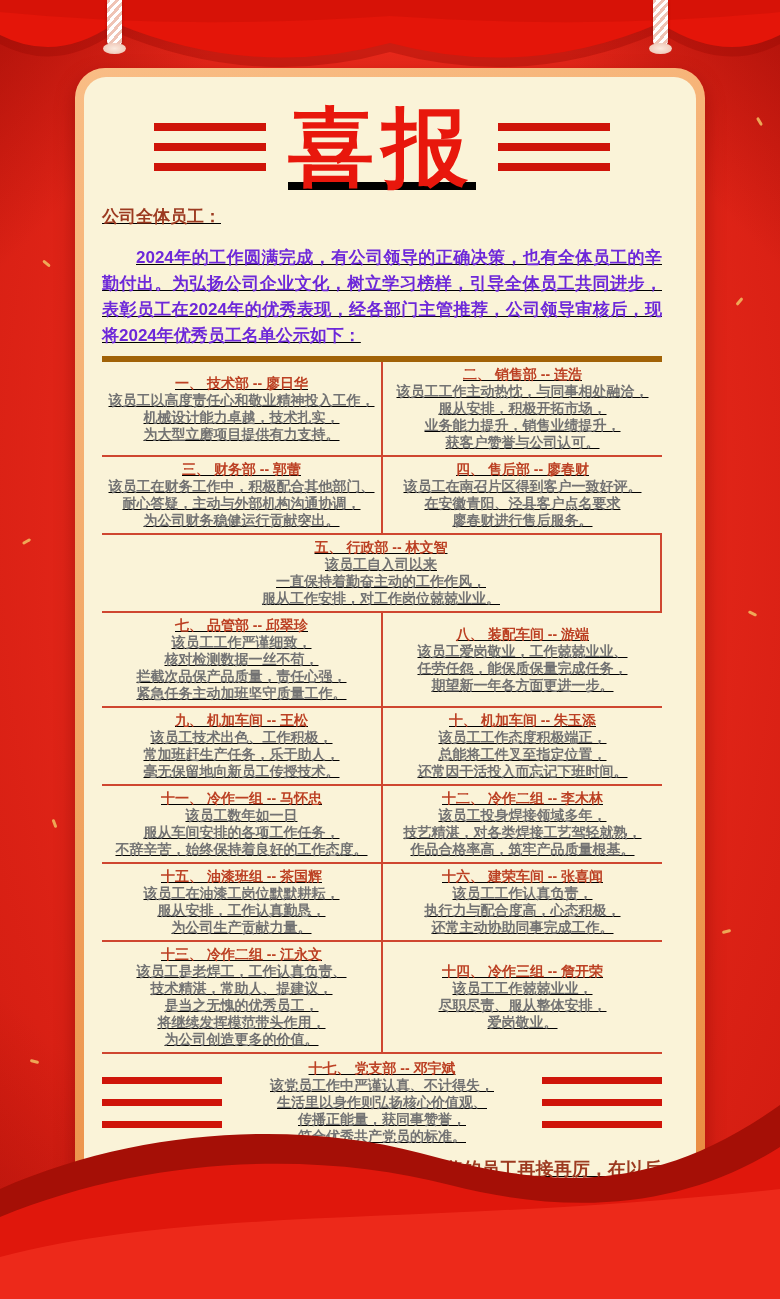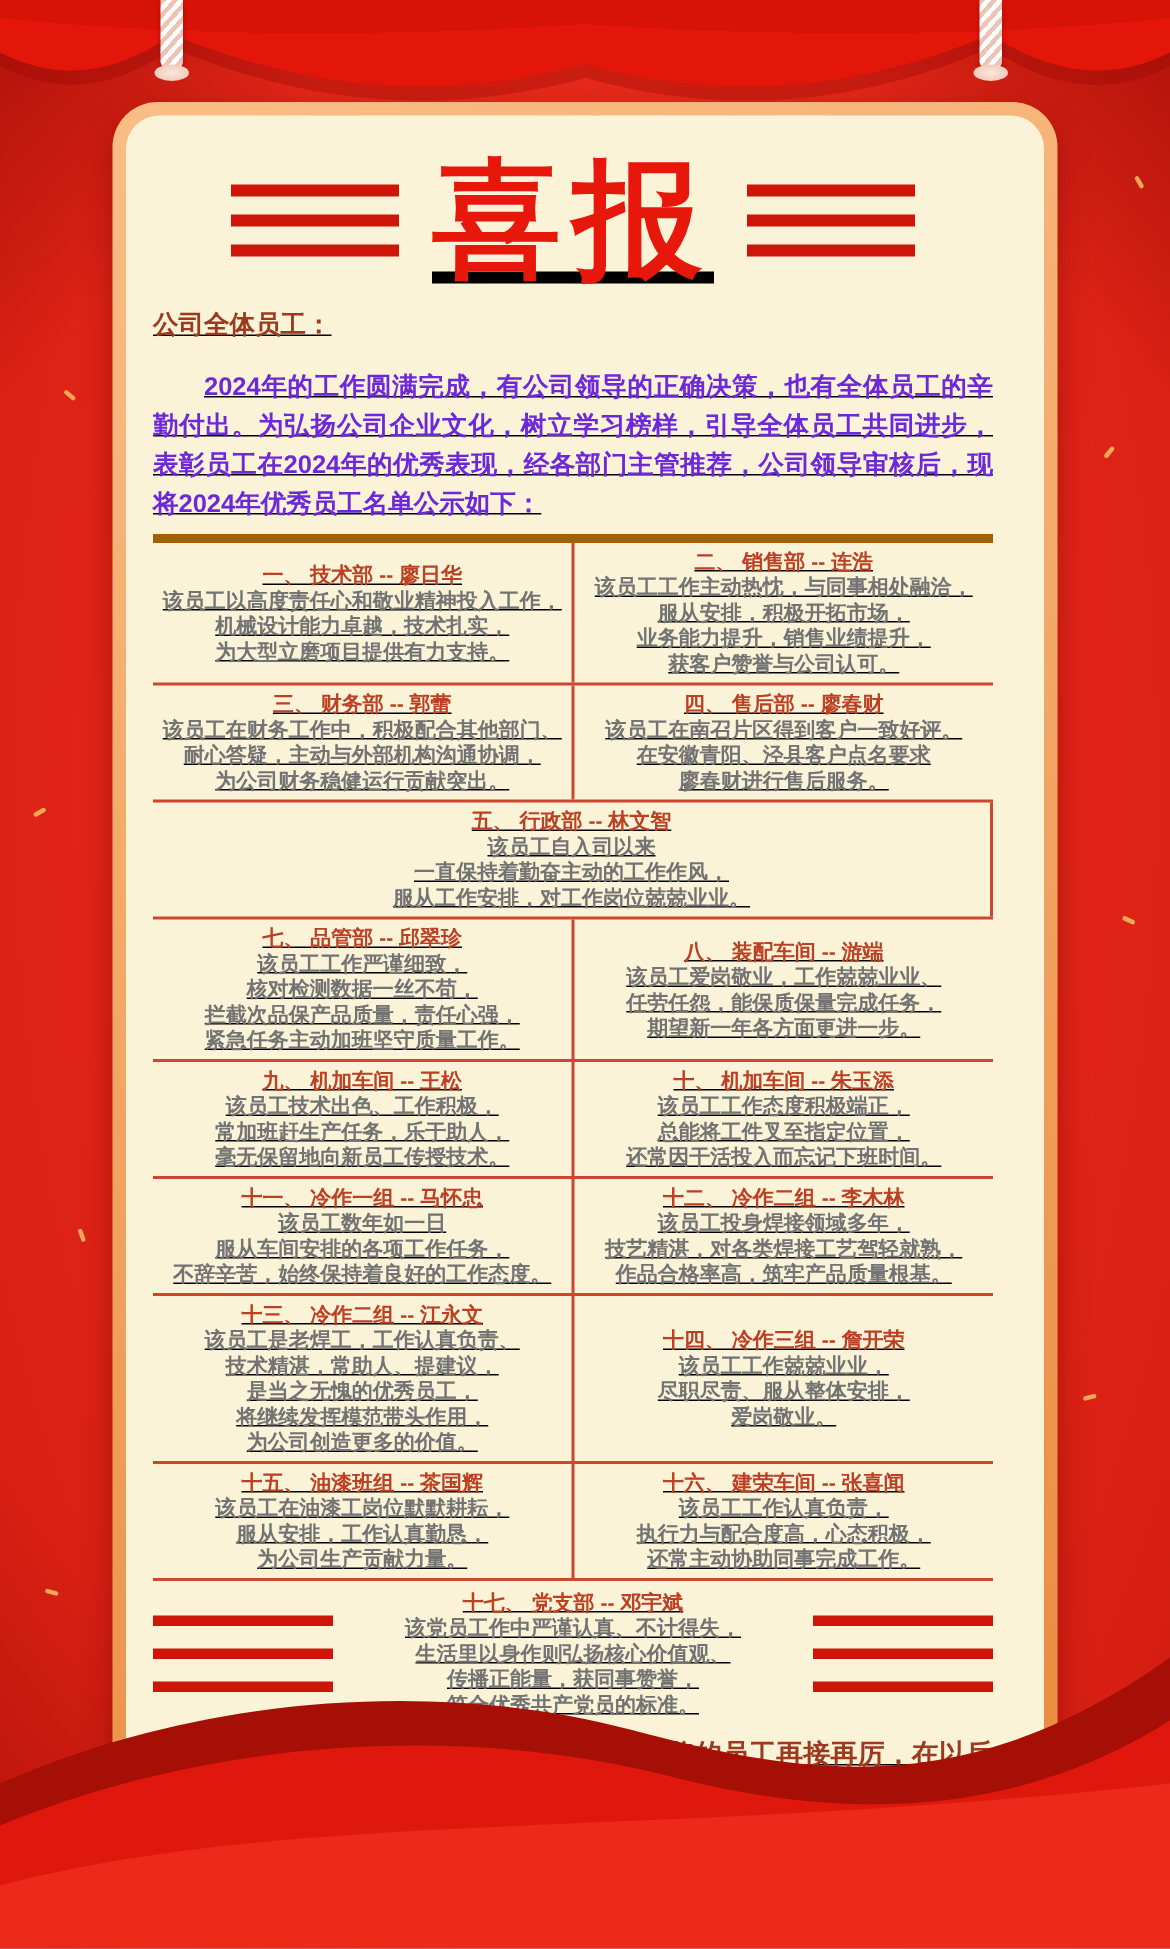--- a/index.html
+++ b/index.html
@@ -184,49 +184,49 @@
 不辞辛苦，始终保持着良好的工作态度。</div>
         </div>
         <div class="cell r6">
           <div class="entry-heading">十二、 冷作二组 -- 李木林</div>
           <div class="entry-body">该员工投身焊接领域多年，
 技艺精湛，对各类焊接工艺驾轻就熟，
 作品合格率高，筑牢产品质量根基。</div>
         </div>
       </div>
       <div class="grid-row">
+        <div class="cell left r8">
+          <div class="entry-heading">十五、 油漆班组 -- 茶国辉</div>
+          <div class="entry-body">该员工在油漆工岗位默默耕耘，
+服从安排，工作认真勤恳，
+为公司生产贡献力量。</div>
+        </div>
+        <div class="cell r8">
+          <div class="entry-heading">十六、 建荣车间 -- 张喜闻</div>
+          <div class="entry-body">该员工工作认真负责，
+执行力与配合度高，心态积极，
+还常主动协助同事完成工作。</div>
+        </div>
+      </div>
+      <div class="grid-row">
         <div class="cell left r7">
           <div class="entry-heading">十三、 冷作二组 -- 江永文</div>
           <div class="entry-body">该员工是老焊工，工作认真负责、
 技术精湛，常助人、提建议，
 是当之无愧的优秀员工，
 将继续发挥模范带头作用，
 为公司创造更多的价值。</div>
         </div>
         <div class="cell r7">
           <div class="entry-heading">十四、 冷作三组 -- 詹开荣</div>
           <div class="entry-body">该员工工作兢兢业业，
 尽职尽责、服从整体安排，
 爱岗敬业。</div>
         </div>
       </div>
-      <div class="grid-row">
-        <div class="cell left r8">
-          <div class="entry-heading">十五、 油漆班组 -- 茶国辉</div>
-          <div class="entry-body">该员工在油漆工岗位默默耕耘，
-服从安排，工作认真勤恳，
-为公司生产贡献力量。</div>
-        </div>
-        <div class="cell r8">
-          <div class="entry-heading">十六、 建荣车间 -- 张喜闻</div>
-          <div class="entry-body">该员工工作认真负责，
-执行力与配合度高，心态积极，
-还常主动协助同事完成工作。</div>
-        </div>
-      </div>
     </div>
 
     <div class="party-row">
       <div class="bars bars-sm">
         <div class="bar"></div>
           <div class="bar"></div>
           <div class="bar"></div>
       </div>
       <div class="party-entry">
         <div class="entry-heading">十七、 党支部 -- 邓宇斌</div>

